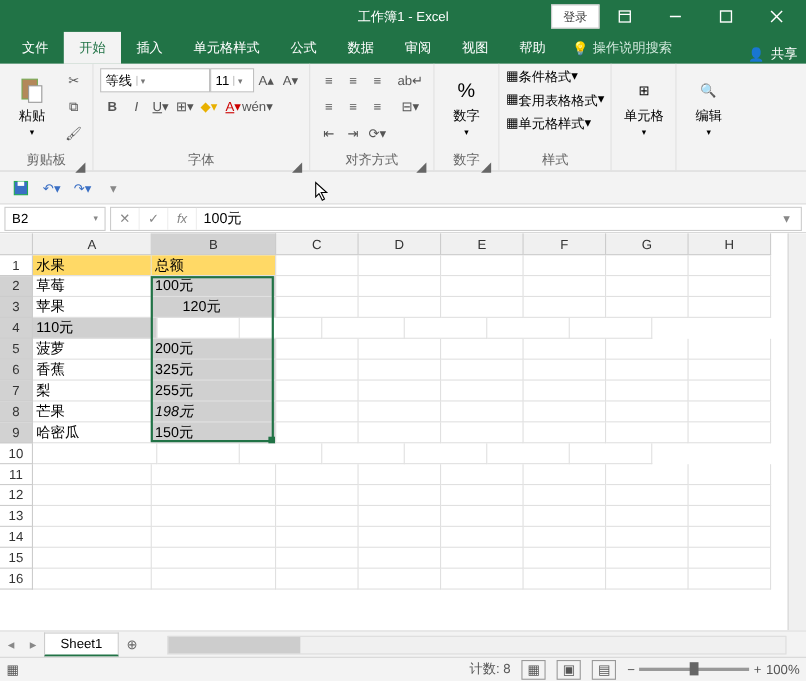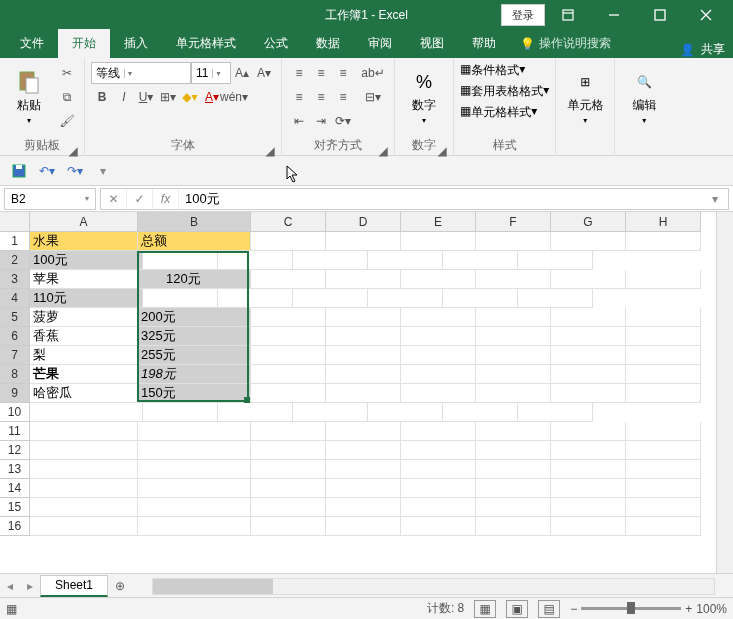--- a/index.html
+++ b/index.html
@@ -307,20 +307,21 @@
             <div class="cell hdr" style="width: 108px;">水果</div>
             <div class="cell hdr" style="width: 113px;">总额</div>
             <div class="cell" style="width: 75px;"></div>
             <div class="cell" style="width: 75px;"></div>
             <div class="cell" style="width: 75px;"></div>
             <div class="cell" style="width: 75px;"></div>
             <div class="cell" style="width: 75px;"></div>
             <div class="cell" style="width: 75px;"></div>
           </div>
           <div class="rowline">
+            <div class="cell" style="width: 108px;">草莓</div>
             <div class="cell selrange" style="width: 113px;">100元</div>
             <div class="cell" style="width: 75px;"></div>
             <div class="cell" style="width: 75px;"></div>
             <div class="cell" style="width: 75px;"></div>
             <div class="cell" style="width: 75px;"></div>
             <div class="cell" style="width: 75px;"></div>
             <div class="cell" style="width: 75px;"></div>
           </div>
           <div class="rowline">
             <div class="cell" style="width: 108px;">苹果</div>
@@ -365,21 +366,21 @@
             <div class="cell" style="width: 108px;">梨</div>
             <div class="cell selrange" style="width: 113px;">255元</div>
             <div class="cell" style="width: 75px;"></div>
             <div class="cell" style="width: 75px;"></div>
             <div class="cell" style="width: 75px;"></div>
             <div class="cell" style="width: 75px;"></div>
             <div class="cell" style="width: 75px;"></div>
             <div class="cell" style="width: 75px;"></div>
           </div>
           <div class="rowline">
-            <div class="cell" style="width: 108px; font-weight: bold;">芒果</div>
+            <div class="cell" style="width: 108px;">芒果</div>
             <div class="cell selrange" style="width: 113px; font-style: italic;">198元</div>
             <div class="cell" style="width: 75px;"></div>
             <div class="cell" style="width: 75px;"></div>
             <div class="cell" style="width: 75px;"></div>
             <div class="cell" style="width: 75px;"></div>
             <div class="cell" style="width: 75px;"></div>
             <div class="cell" style="width: 75px;"></div>
           </div>
           <div class="rowline">
             <div class="cell" style="width: 108px;">哈密瓜</div>

